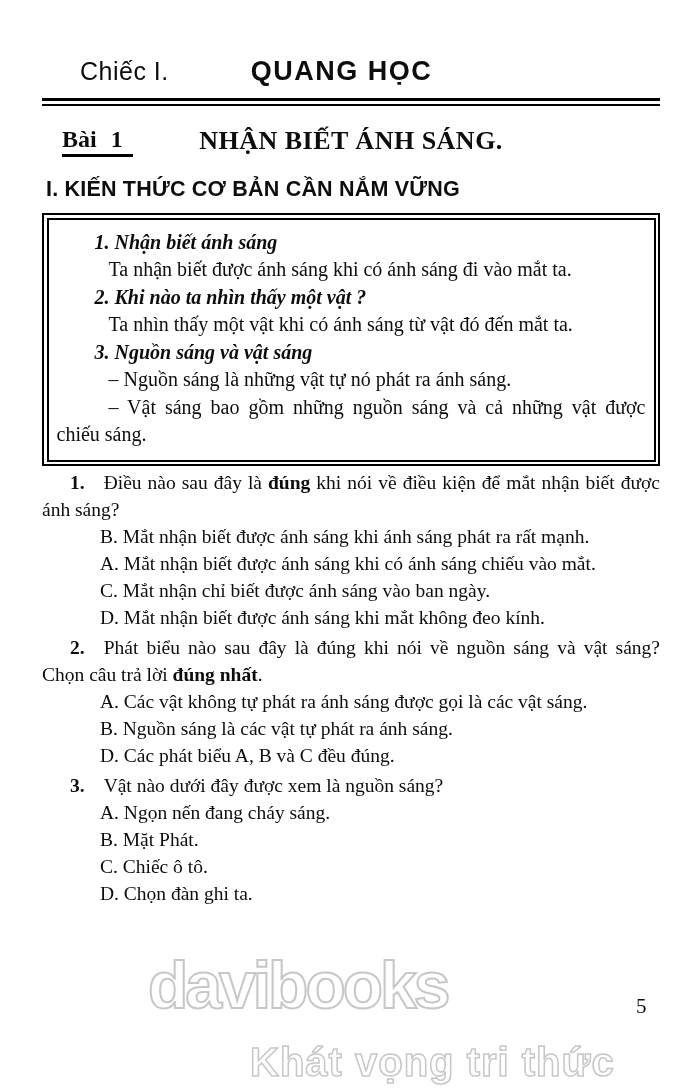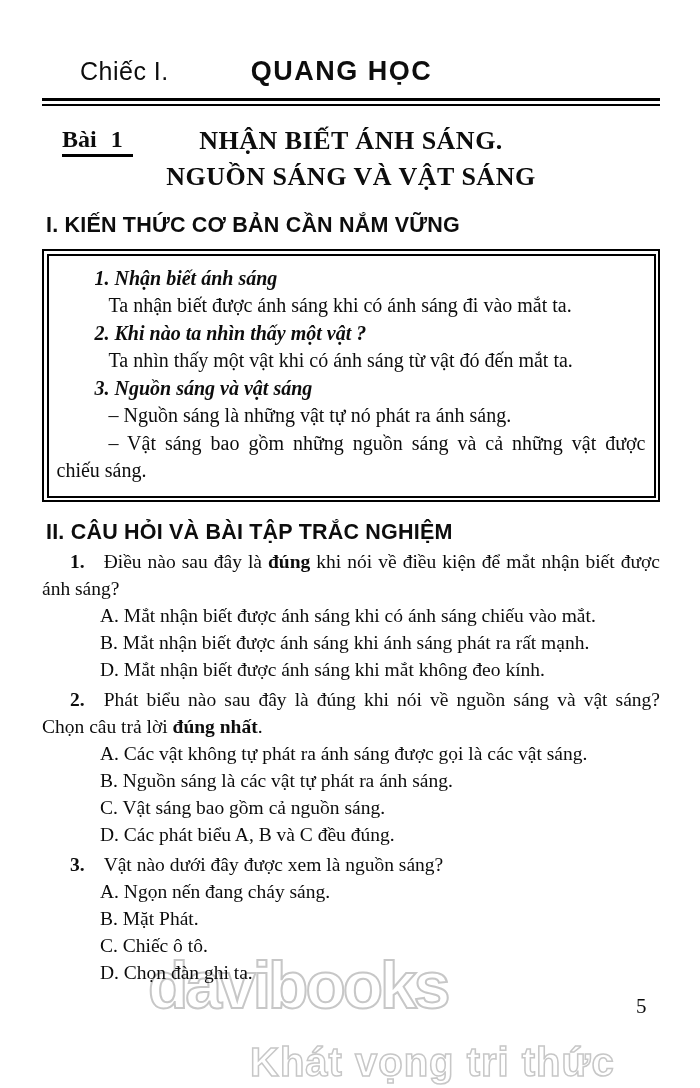--- a/index.html
+++ b/index.html
@@ -119,55 +119,53 @@
       <span class="chapter-label">Chiếc I.</span>
       <span class="chapter-title">QUANG HỌC</span>
     </div>
 
     <div class="double-rule"></div>
 
     <div class="lesson-head">
       <span class="lesson-label">Bài 1</span>
       <div class="lesson-title">
         <div>NHẬN BIẾT ÁNH SÁNG.</div>
-        <div>NGUỒN SÁNG VÀ VẬT SÁNG</div>
       </div>
     </div>
 
     <div class="sec-heading">I. KIẾN THỨC CƠ BẢN CẦN NẮM VỮNG</div>
 
     <div class="kbox">
       <div class="kbox-inner">
         <div class="k-title">1. Nhận biết ánh sáng</div>
         <div class="k-line">Ta nhận biết được ánh sáng khi có ánh sáng đi vào mắt ta.</div>
         <div class="k-title">2. Khi nào ta nhìn thấy một vật ?</div>
         <div class="k-line">Ta nhìn thấy một vật khi có ánh sáng từ vật đó đến mắt ta.</div>
         <div class="k-title">3. Nguồn sáng và vật sáng</div>
         <div class="k-line">– Nguồn sáng là những vật tự nó phát ra ánh sáng.</div>
         <p class="k-par">– Vật sáng bao gồm những nguồn sáng và cả những vật được chiếu sáng.</p>
       </div>
     </div>
 
-    <div class="sec-heading">II. CÂU HỎI VÀ BÀI TẬP TRẮC NGHIỆM</div>
 
     <div class="questions">
 
       <p class="q">
         <span class="qnum">1.</span><span>Điều nào sau đây là </span><span class="qbold">đúng</span><span> khi nói về điều kiện để mắt nhận biết được ánh sáng?</span>
       </p>
+      <div class="opt">B. Mắt nhận biết được ánh sáng khi ánh sáng phát ra rất mạnh.</div>
       <div class="opt">A. Mắt nhận biết được ánh sáng khi có ánh sáng chiếu vào mắt.</div>
-      <div class="opt">B. Mắt nhận biết được ánh sáng khi ánh sáng phát ra rất mạnh.</div>
+      <div class="opt">C. Mắt nhận chỉ biết được ánh sáng vào ban ngày.</div>
       <div class="opt">D. Mắt nhận biết được ánh sáng khi mắt không đeo kính.</div>
 
       <p class="q">
         <span class="qnum">2.</span><span>Phát biểu nào sau đây là đúng khi nói về nguồn sáng và vật sáng? Chọn câu trả lời </span><span class="qbold">đúng nhất</span><span>.</span>
       </p>
       <div class="opt">A. Các vật không tự phát ra ánh sáng được gọi là các vật sáng.</div>
       <div class="opt">B. Nguồn sáng là các vật tự phát ra ánh sáng.</div>
-      <div class="opt">C. Vật sáng bao gồm cả nguồn sáng.</div>
       <div class="opt">D. Các phát biểu A, B và C đều đúng.</div>
 
       <p class="q">
         <span class="qnum">3.</span><span>Vật nào dưới đây được xem là nguồn sáng?</span><span class="qbold"></span><span></span>
       </p>
       <div class="opt">A. Ngọn nến đang cháy sáng.</div>
       <div class="opt">B. Mặt Phát.</div>
       <div class="opt">C. Chiếc ô tô.</div>
       <div class="opt">D. Chọn đàn ghi ta.</div>
 

